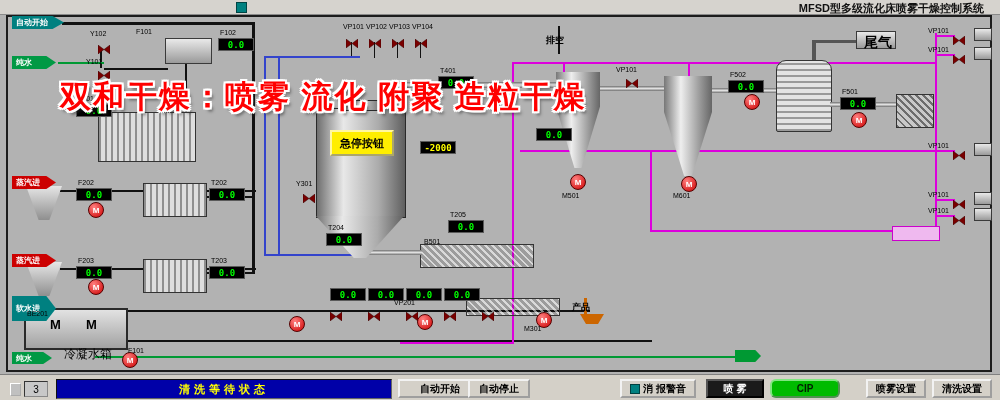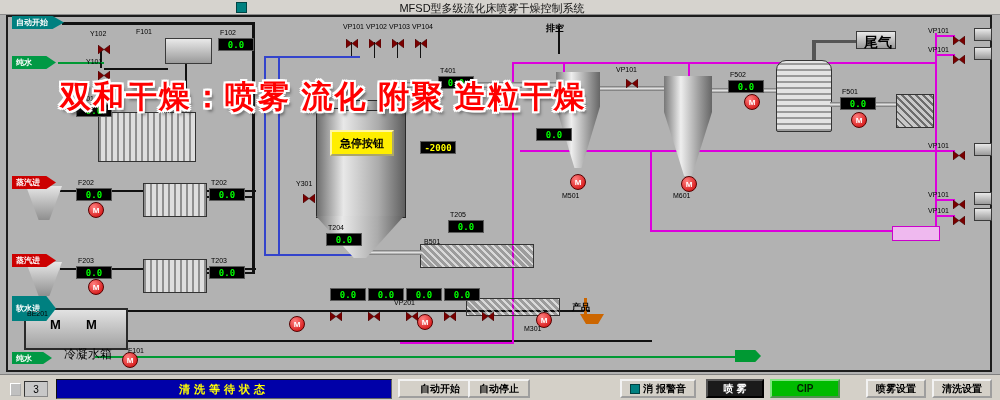--- a/index.html
+++ b/index.html
@@ -4,21 +4,21 @@
 <style>
   html,body{margin:0;padding:0;}
   body{width:1000px;height:400px;overflow:hidden;background:#b2b2b2;
        font-family:"Liberation Sans",sans-serif;}
   #screen{position:relative;width:1000px;height:400px;background:#b2b2b2;}
   .abs{position:absolute;}
 
   
   #header{position:absolute;left:0;top:0;width:1000px;height:14px;background:#d6d3ce;
           border-bottom:1px solid #8a8a8a;z-index:60;}
-  #title{position:absolute;left:0;right:16px;text-align:center;top:1px;font-size:11px;font-weight:normal;color:#111;}
+  #title{position:absolute;left:0;right:16px;text-align:right;top:1px;font-size:11px;font-weight:bold;color:#111;}
   #maker{position:absolute;right:6px;top:2px;font-size:9px;color:#111;}
   #hmark{position:absolute;left:236px;top:2px;width:9px;height:9px;background:#008080;border:1px solid #004444;}
 
   
   #diagram{position:absolute;left:0;top:0;width:1000px;height:374px;}
   #frame{position:absolute;left:6px;top:15px;width:982px;height:353px;border:2px solid #1c1c1c;z-index:0;}
   .pipe{z-index:1;}
   .eq{z-index:2;}
   .eq-box{background:linear-gradient(180deg,#e9e9e9,#9a9a9a);border:1px solid #3a3a3a;}
   .eq-finbox{background:repeating-linear-gradient(90deg,#8f8f8f 0 2px,#dedede 2px 6px);border:1px solid #333;}
@@ -282,21 +282,21 @@
       <div class="abs pump" style="left: 536px; top: 312px;">M</div>
       <div class="abs pump" style="left: 122px; top: 352px;">M</div>
       <div class="abs lbl" style="left: 90px; top: 30px;">Y102</div>
       <div class="abs lbl" style="left: 136px; top: 28px;">F101</div>
       <div class="abs lbl" style="left: 86px; top: 58px;">Y101</div>
       <div class="abs lbl" style="left: 296px; top: 180px;">Y301</div>
       <div class="abs lbl" style="left: 343px; top: 23px;">VP101</div>
       <div class="abs lbl" style="left: 366px; top: 23px;">VP102</div>
       <div class="abs lbl" style="left: 389px; top: 23px;">VP103</div>
       <div class="abs lbl" style="left: 412px; top: 23px;">VP104</div>
-      <div class="abs lbl" style="left: 546px; top: 24px; font-size: 9px; font-weight: bold;">排空</div>
+      <div class="abs lbl" style="left: 546px; top: 36px; font-size: 9px; font-weight: bold;">排空</div>
       <div class="abs lbl" style="left: 616px; top: 66px;">VP101</div>
       <div class="abs lbl" style="left: 562px; top: 192px;">M501</div>
       <div class="abs lbl" style="left: 673px; top: 192px;">M601</div>
       <div class="abs lbl" style="left: 424px; top: 238px;">B501</div>
       <div class="abs lbl" style="left: 394px; top: 299px;">VP201</div>
       <div class="abs lbl" style="left: 524px; top: 325px;">M301</div>
       <div class="abs lbl" style="left: 572px; top: 303px; font-size: 9px; font-weight: bold;">产品</div>
       <div class="abs lbl" style="left: 27px; top: 310px;">BE201</div>
       <div class="abs lbl" style="left: 64px; top: 348px; font-size: 12px;">冷凝水箱</div>
       <div class="abs lbl" style="left: 128px; top: 347px;">F101</div>
@@ -315,18 +315,18 @@
     <div id="pagebox">3</div>
     <div id="statuspanel">清洗等待状态</div>
 
     <button class="btn3d" style="left:398px;width:84px;">自动开始</button>
     <button class="btn3d" style="left:468px;width:62px;">自动停止</button>
     <button class="btn3d" style="left:620px;width:76px;">
       <span class="alarm-ico"></span>
       <span>消 报警音</span>
     </button>
     <button class="btn3d btn-dark" style="left:706px;width:58px;">喷 雾</button>
-    <button class="btn3d btn-green" style="left:770px;width:70px;">CIP</button>
+    <button class="btn3d btn-green" style="left:770px;width:70px;border-radius:6px;">CIP</button>
     <button class="btn3d" style="left:866px;width:60px;">喷雾设置</button>
     <button class="btn3d" style="left:932px;width:60px;">清洗设置</button>
   </div>
 
 </div>
 
 </body></html>

